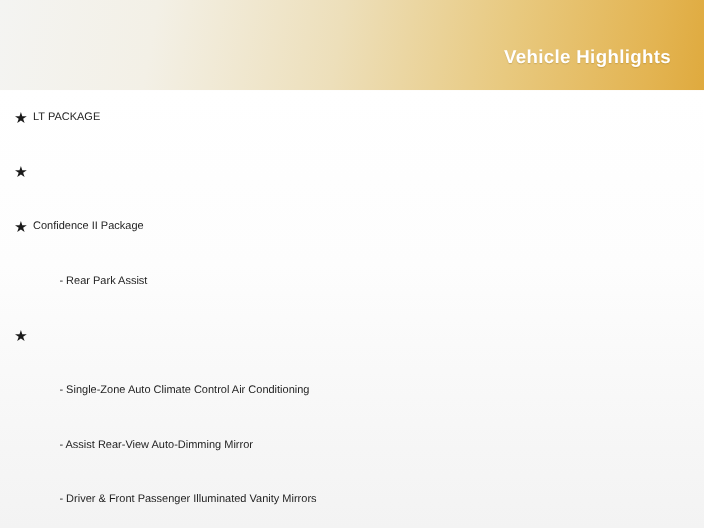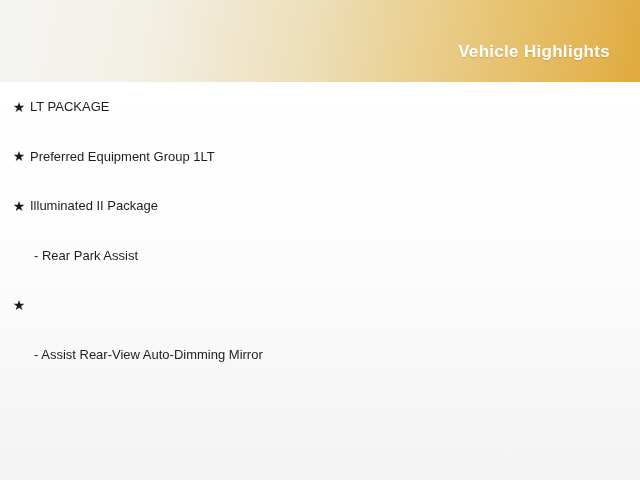--- a/index.html
+++ b/index.html
@@ -58,26 +58,27 @@
   }
   .bullet {
     width: 22px;
     min-width: 22px;
     text-align: center;
     font-size: 14px;
     color: #1a1a1a;
     line-height: 1;
   }
   .row-text {
-    font-size: 13px;
+    font-size: 10px;
     color: #1d1d1d;
     white-space: nowrap;
   }
   .row.sub {
     padding-left: 8px;
+    margin-left: 20px;
   }
   .row.sub .bullet {
     visibility: hidden;
   }
   .row.sub .row-text {
     padding-left: 4px;
   }
 </style>
 </head>
 <body>
@@ -91,40 +92,47 @@
   <div class="body-area">
     <ul class="list">
 
       <li class="row">
         <span class="bullet">★</span>
         <span class="row-text">LT PACKAGE</span>
       </li>
 
       <li class="row">
         <span class="bullet">★</span>
-        <span class="row-text">Preferred Equipment Group 1LT</span>
       </li>
 
       <li class="row">
         <span class="bullet">★</span>
-        <span class="row-text">Illuminated II Package</span>
+        <span class="row-text">Confidence II Package</span>
       </li>
 
       <li class="row sub">
         <span class="bullet">★</span>
         <span class="row-text">- Rear Park Assist</span>
       </li>
 
       <li class="row">
         <span class="bullet">★</span>
       </li>
 
+      <li class="row sub">
+        <span class="bullet">★</span>
+        <span class="row-text">- Single-Zone Auto Climate Control Air Conditioning</span>
+      </li>
 
       <li class="row sub">
         <span class="bullet">★</span>
         <span class="row-text">- Assist Rear-View Auto-Dimming Mirror</span>
       </li>
 
+      <li class="row sub">
+        <span class="bullet">★</span>
+        <span class="row-text">- Driver &amp; Front Passenger Illuminated Vanity Mirrors</span>
+      </li>
 
     </ul>
   </div>
 
 </div>
 
 </body></html>

